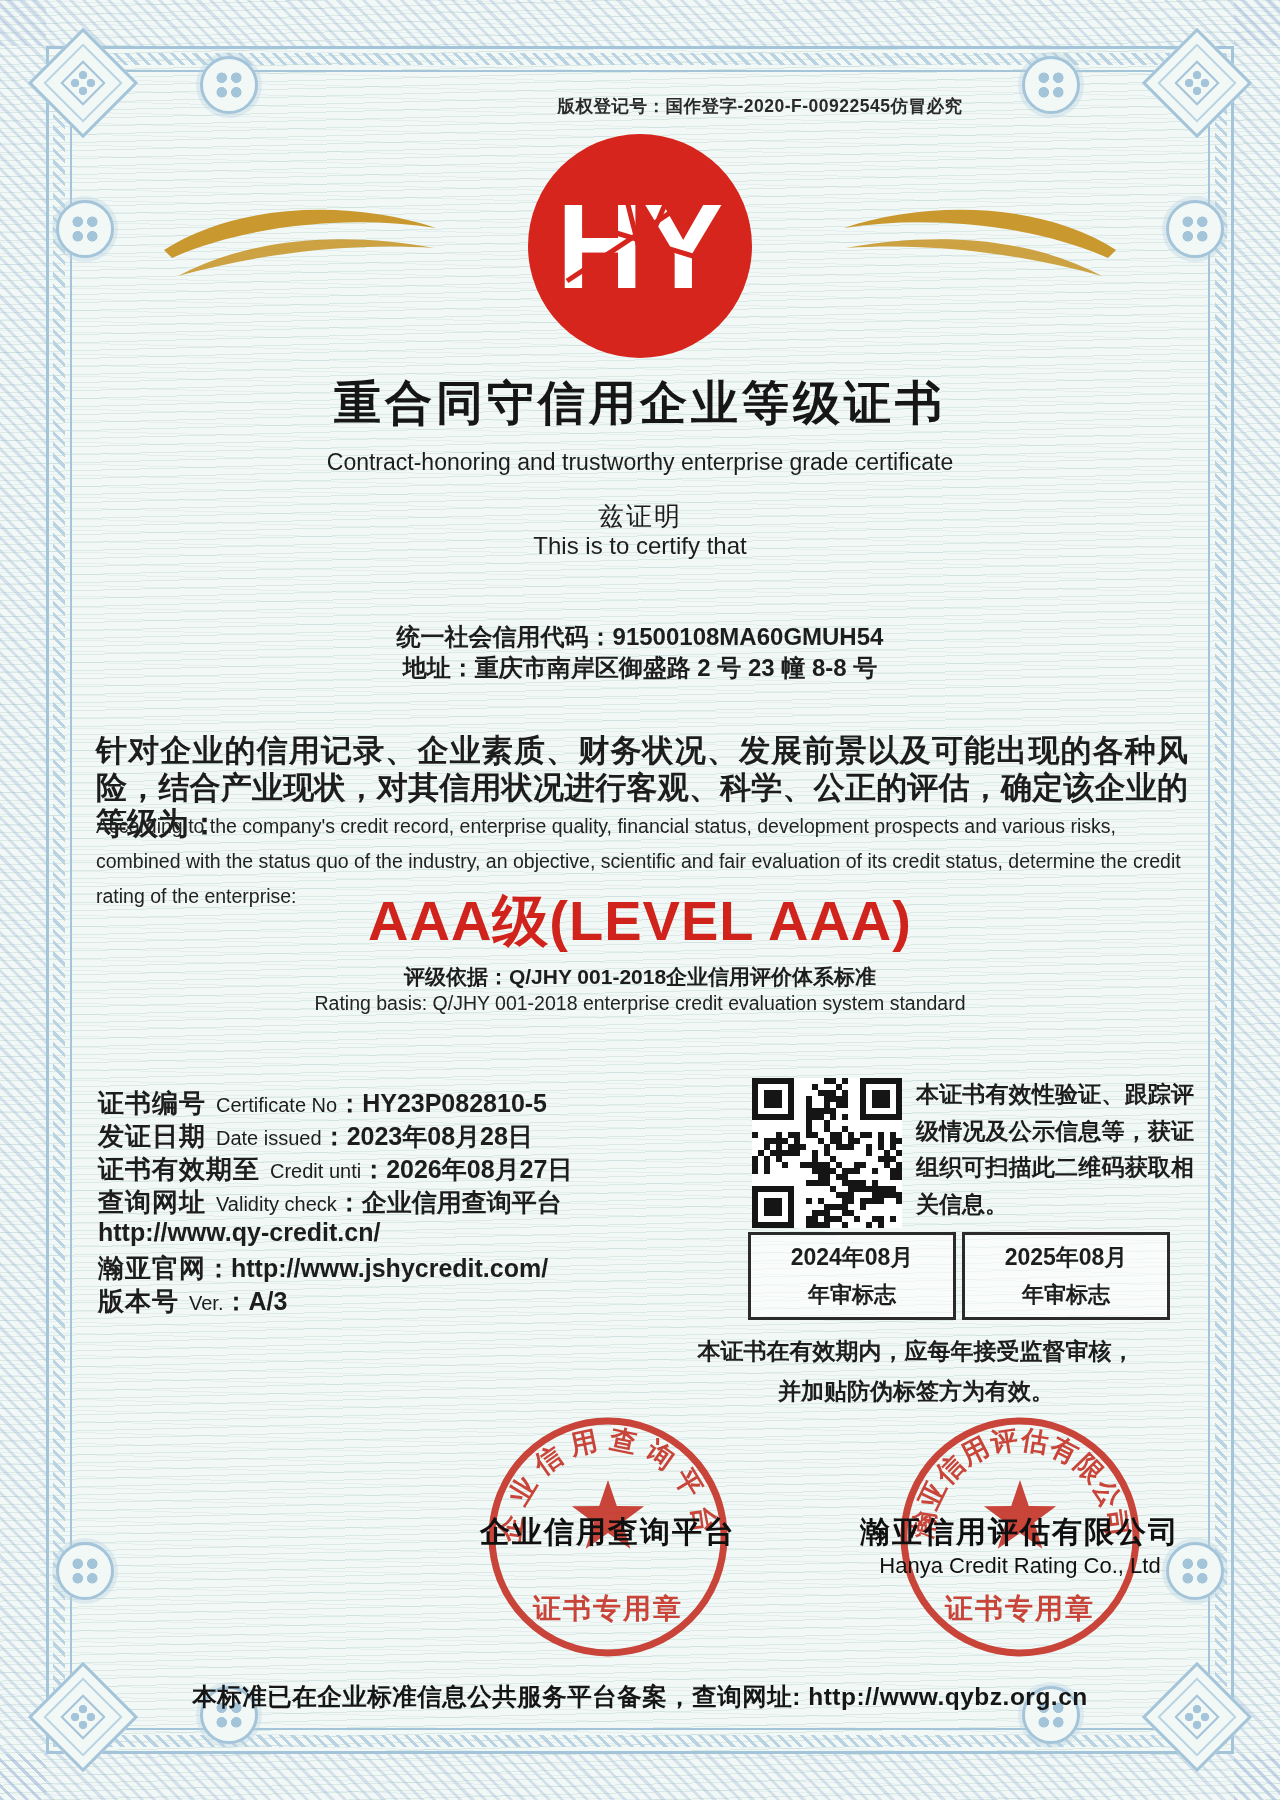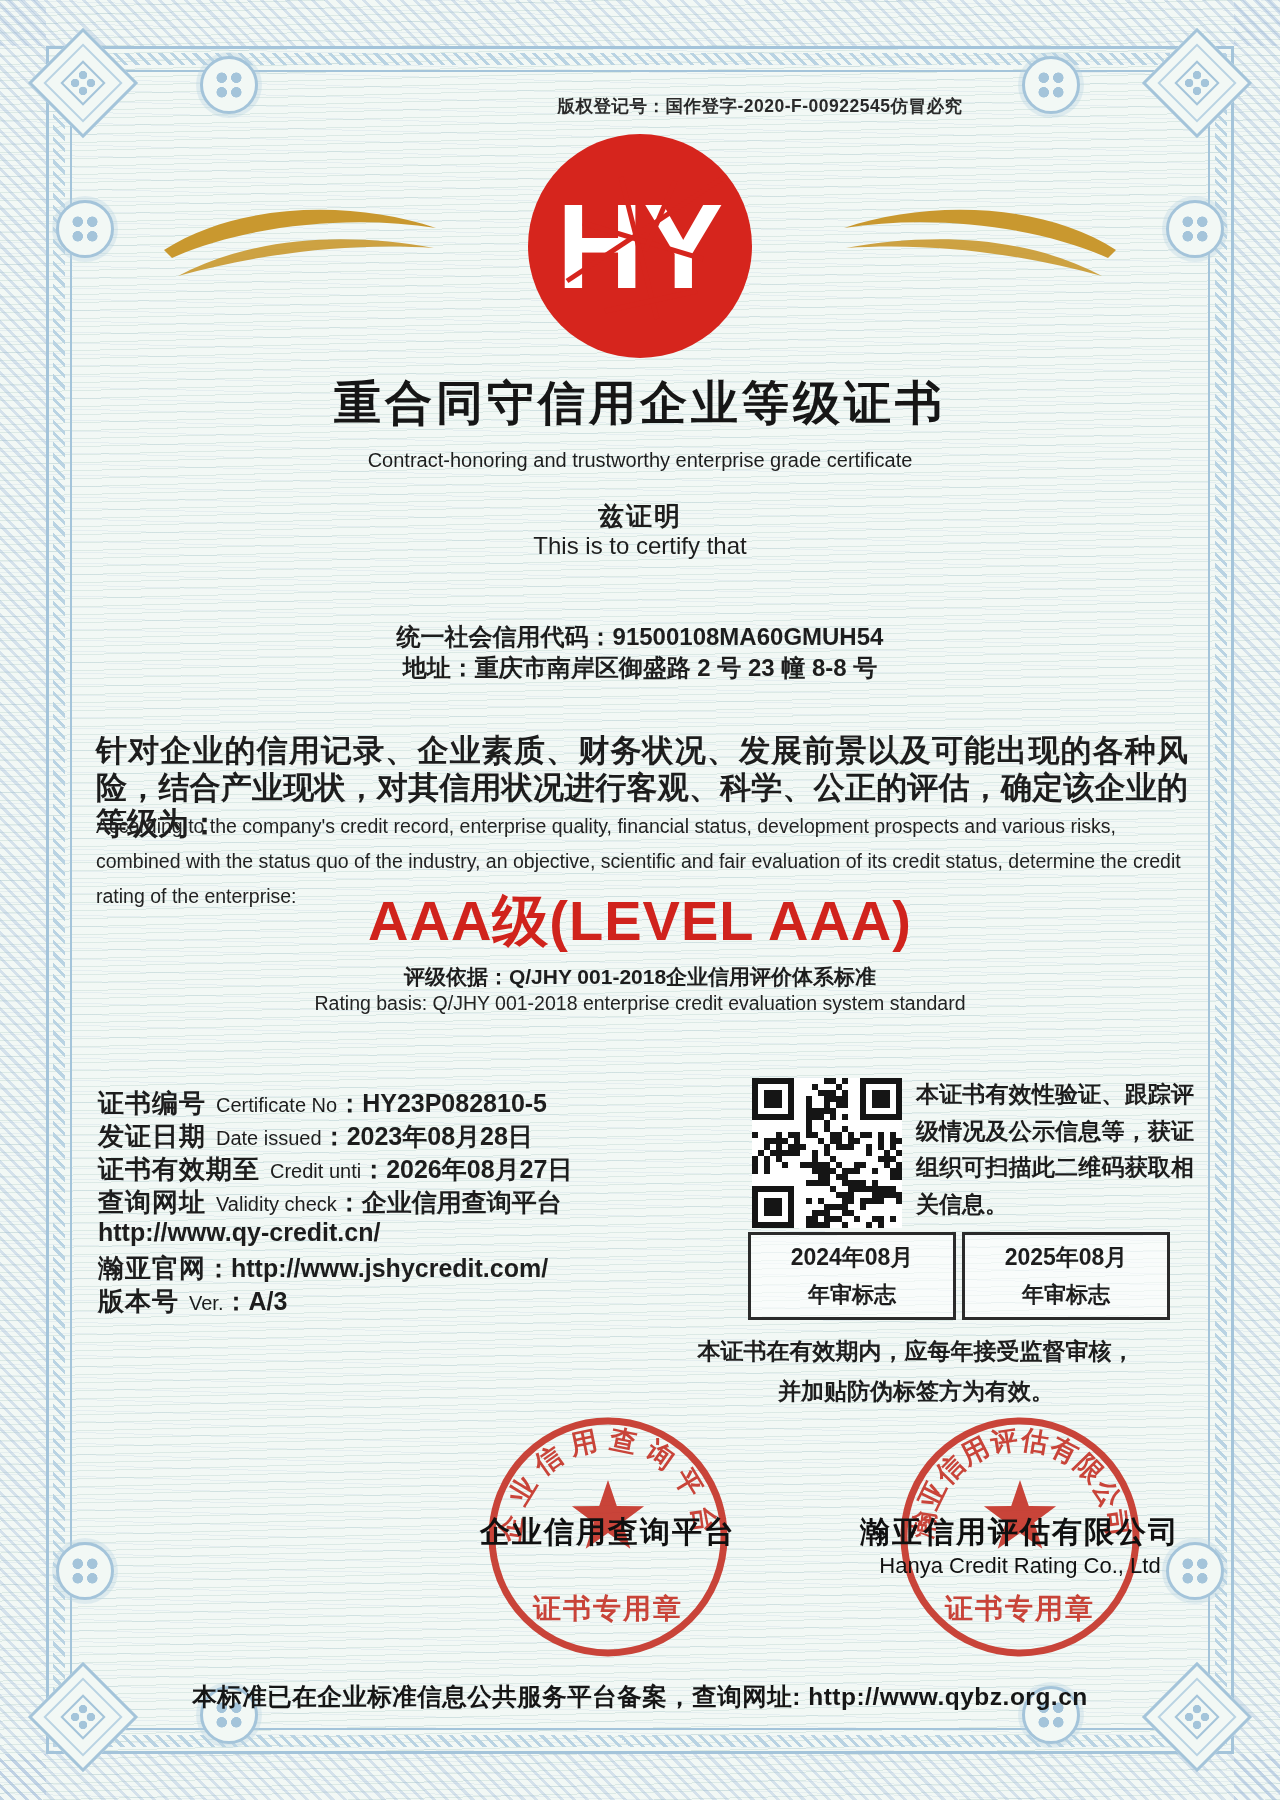--- a/index.html
+++ b/index.html
@@ -55,22 +55,22 @@
 
   .abs{position:absolute;}
   .cen{left:0;width:100%;text-align:center;}
   .copyright{top:94px;left:0;width:100%;padding-left:240px;box-sizing:border-box;text-align:center;
     font-size:17.5px;font-weight:600;color:#2a2a2a;letter-spacing:0.5px;}
   .hy-logo{top:131px;left:525px;}
   .flourish{top:198px;width:285px;height:92px;}
   .fl-left{left:158px;}
   .fl-right{left:837px;transform:scaleX(-1);}
   .title-zh{top:372px;font-size:47px;font-weight:800;letter-spacing:4px;margin:0;color:#161616;}
-  .title-en{top:449px;font-size:20px;font-weight:500;}
-  .certify-zh{top:499px;font-size:26px;font-weight:700;letter-spacing:2px;}
+  .title-en{top:449px;font-size:23px;font-weight:500;}
+  .certify-zh{top:499px;font-size:26px;font-weight:400;letter-spacing:2px;}
   .certify-en{top:532px;font-size:24px;font-weight:500;}
   .company{top:566px;font-size:34px;font-weight:800;letter-spacing:1px;color:#151515;}
   .credit-code{top:621px;font-size:24px;font-weight:600;}
   .address{top:652px;font-size:24px;font-weight:600;}
   .para-zh{top:733px;left:96px;width:1092px;font-size:31px;line-height:36.5px;font-weight:600;text-align:justify;}
   .para-en{top:809px;left:96px;width:1102px;font-size:19.5px;line-height:35px;font-weight:400;color:#222;}
   .rating{top:884px;font-size:56px;font-weight:900;color:var(--red);letter-spacing:1px;}
   .basis-zh{top:963px;font-size:21px;font-weight:600;}
   .basis-en{top:992px;font-size:19.5px;font-weight:400;color:#222;}
 

